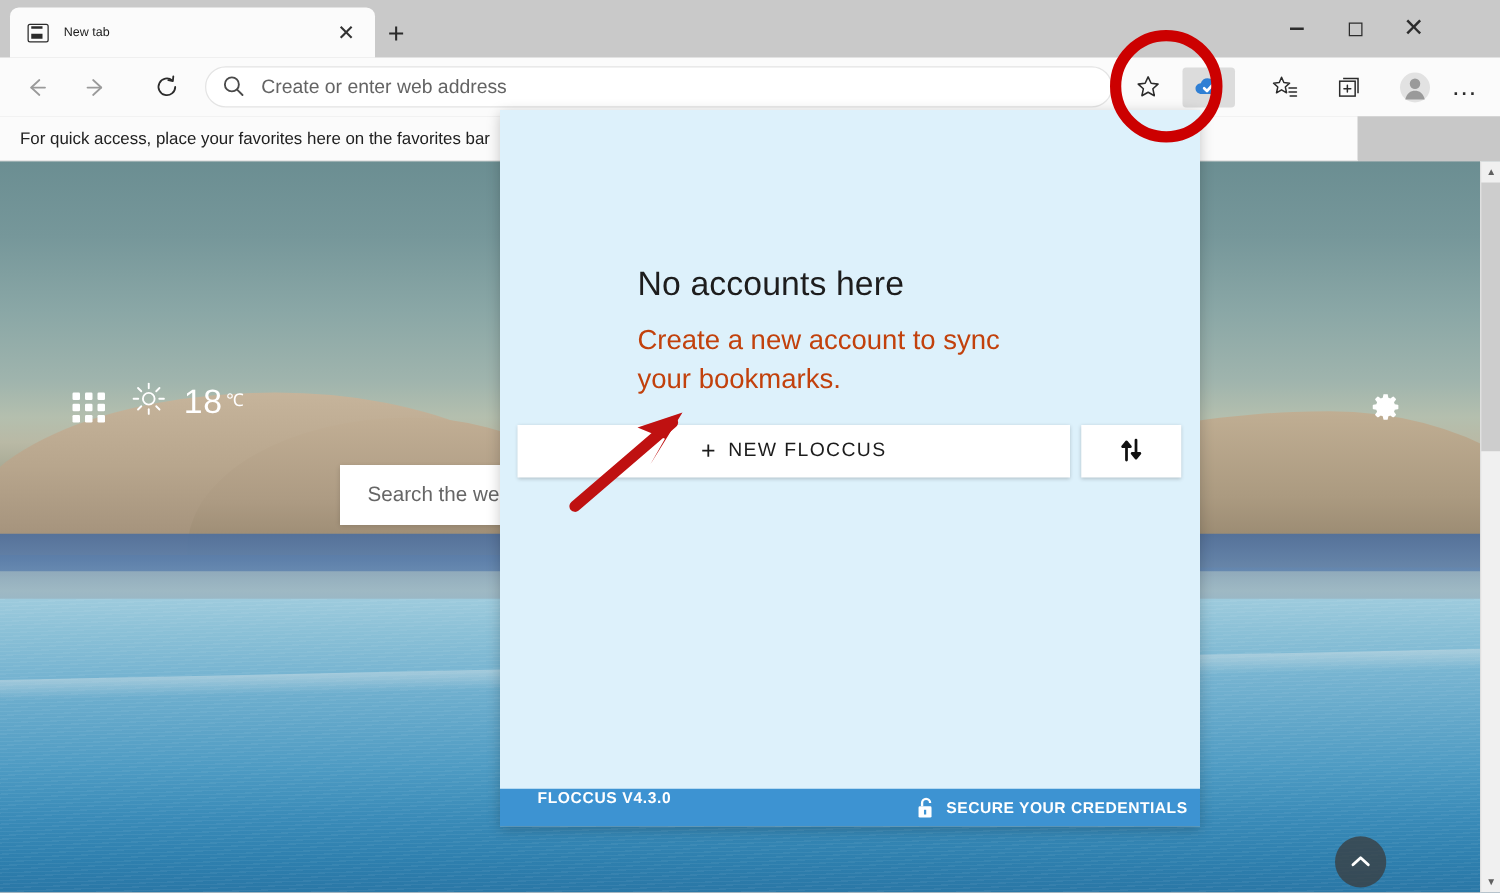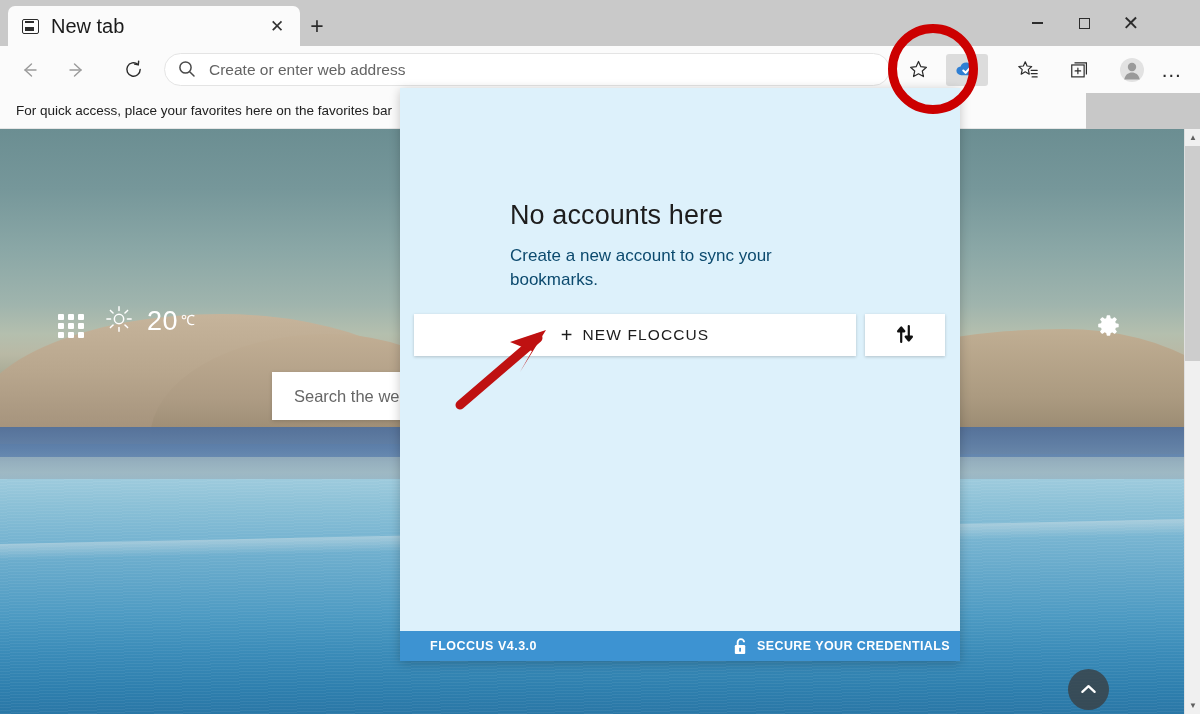--- a/index.html
+++ b/index.html
@@ -27,21 +27,21 @@
   .tab-favicon::before {
     content: ""; position: absolute; left: 2px; top: 1.5px; width: 9px; height: 1.6px;
     background: #2b2b2b;
   }
   .tab-favicon::after {
     content: ""; position: absolute; left: 2px; bottom: 2px; width: 9px; height: 3.4px;
     background: #2b2b2b;
     box-shadow: 0 0 0 0 transparent;
   }
   .tab-title {
-    flex: 1; font-size: 20px; color: #1b1b1b; margin-left: 12px;
+    flex: 1; font-size: 10px; color: #1b1b1b; margin-left: 12px;
     white-space: nowrap; overflow: hidden;
   }
   .tab-close {
     width: 26px; height: 26px; display: flex; align-items: center; justify-content: center;
     font-size: 17px; color: #333; line-height: 1;
   }
   .newtab-btn {
     position: absolute; left: 302px; top: 12px; width: 30px; height: 28px;
     display: flex; align-items: center; justify-content: center;
     font-size: 23px; color: #2b2b2b; font-weight: 300;
@@ -205,49 +205,49 @@
     position: absolute; left: 0; top: 17px; width: 16px; height: 215px; background: #cdcdcd;
   }
 
   
   .popup {
     position: absolute; left: 400px; top: 88px; width: 560px; height: 573px;
     background: #ddf1fb; box-shadow: 0 2px 10px rgba(0,0,0,.22);
     overflow: hidden;
   }
   .popup-body {
-    position: absolute; left: 0; top: 4px; width: 560px; height: 582px;
+    position: absolute; left: 0; top: 16px; width: 560px; height: 582px;
     padding: 108px 0 0 0;
   }
   .popup h1 {
     font-size: 27px; font-weight: 400; color: #1d1d1d; margin-left: 110px;
     letter-spacing: .1px;
   }
   .popup p {
-    font-size: 17px; color: #0c4a6e; margin: 13px 0 0 110px; width: 330px;
+    font-size: 22px; color: #c2410c; margin: 13px 0 0 110px; width: 330px;
     line-height: 1.42;
   }
   .popup-actions {
     display: flex; margin: 22px 0 0 14px; gap: 9px;
   }
   .btn-newaccount {
     width: 442px; height: 42px; background: #ffffff; border: none;
     display: flex; align-items: center; justify-content: center;
     font-size: 15.5px; letter-spacing: 1.1px; color: #1c1c1c;
     box-shadow: 0 1px 3px rgba(0,0,0,.2); font-family: "Liberation Sans", sans-serif;
   }
   .btn-newaccount .plus { font-size: 20px; margin-right: 9px; font-weight: 400; }
   .btn-sync {
     width: 80px; height: 42px; background: #ffffff; border: none;
     display: flex; align-items: center; justify-content: center;
     box-shadow: 0 1px 3px rgba(0,0,0,.2);
   }
   .popup-footer {
     position: absolute; left: 0; bottom: 0; width: 560px; height: 30px;
-    background: #3d93d2; display: flex; align-items: center; color: #ffffff;
+    background: #3d93d2; display: flex; color: #ffffff;
   }
   .popup-footer .brand {
     font-size: 12.5px; font-weight: 700; letter-spacing: .5px; margin-left: 30px;
   }
   .popup-footer .secure {
     display: flex; align-items: center; margin-left: 195px;
     font-size: 12.5px; font-weight: 700; letter-spacing: .4px;
   }
   .popup-footer .secure .lock { margin-right: 8px; display: flex; }
 
@@ -388,21 +388,21 @@
               <path d="M15 24 V28"></path>
               <path d="M2 15 H6"></path>
               <path d="M24 15 H28"></path>
             <path d="M5.8 5.8 L8.6 8.6"></path>
               <path d="M21.4 21.4 L24.2 24.2"></path>
             <path d="M24.2 5.8 L21.4 8.6"></path>
               <path d="M8.6 21.4 L5.8 24.2"></path>
           </g>
         </svg>
       </span>
-      <span class="temp">20</span>
+      <span class="temp">18</span>
       <span class="unit">℃</span>
     </div>
 
     <div class="ntp-search">
       <span>Search the web</span>
     </div>
 
     <div class="ntp-gear">
       <svg width="28" height="28" viewBox="0 0 28 28">
         <path fill="#fff" d="M14 9.1a4.9 4.9 0 100 9.8 4.9 4.9 0 000-9.8zm0 7.3a2.4 2.4 0 110-4.8 2.4 2.4 0 010 4.8z"></path>

